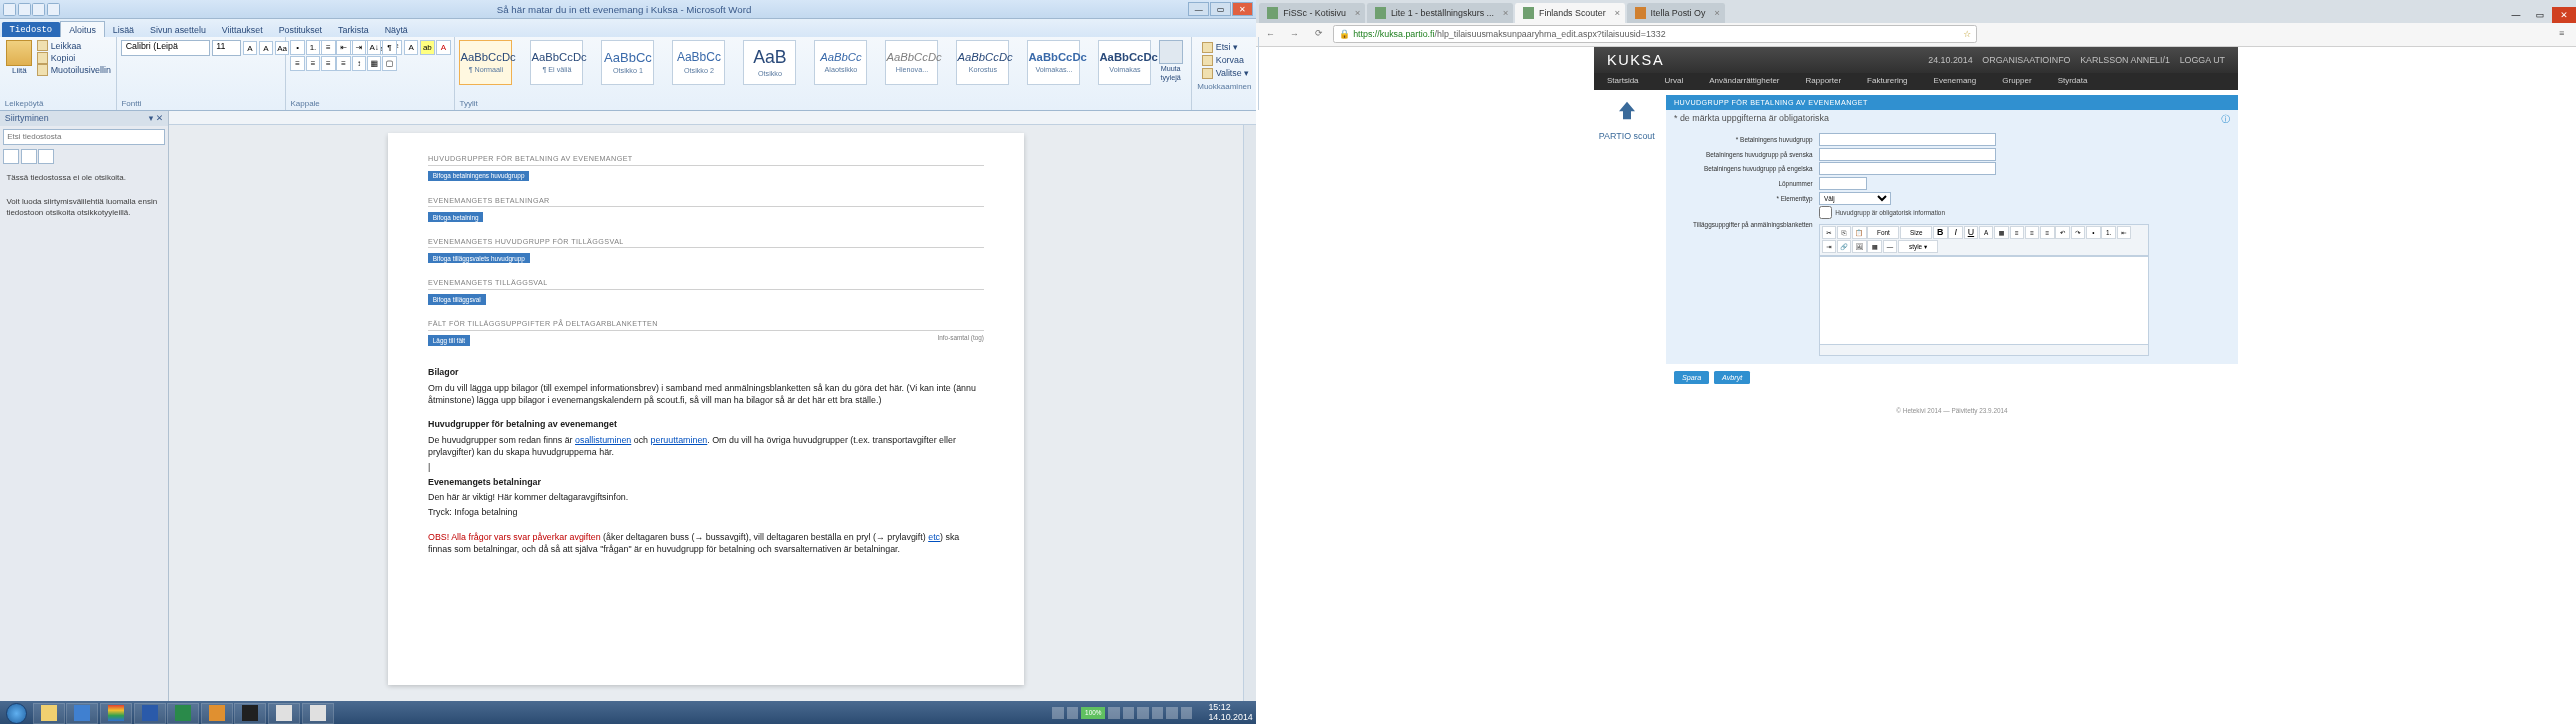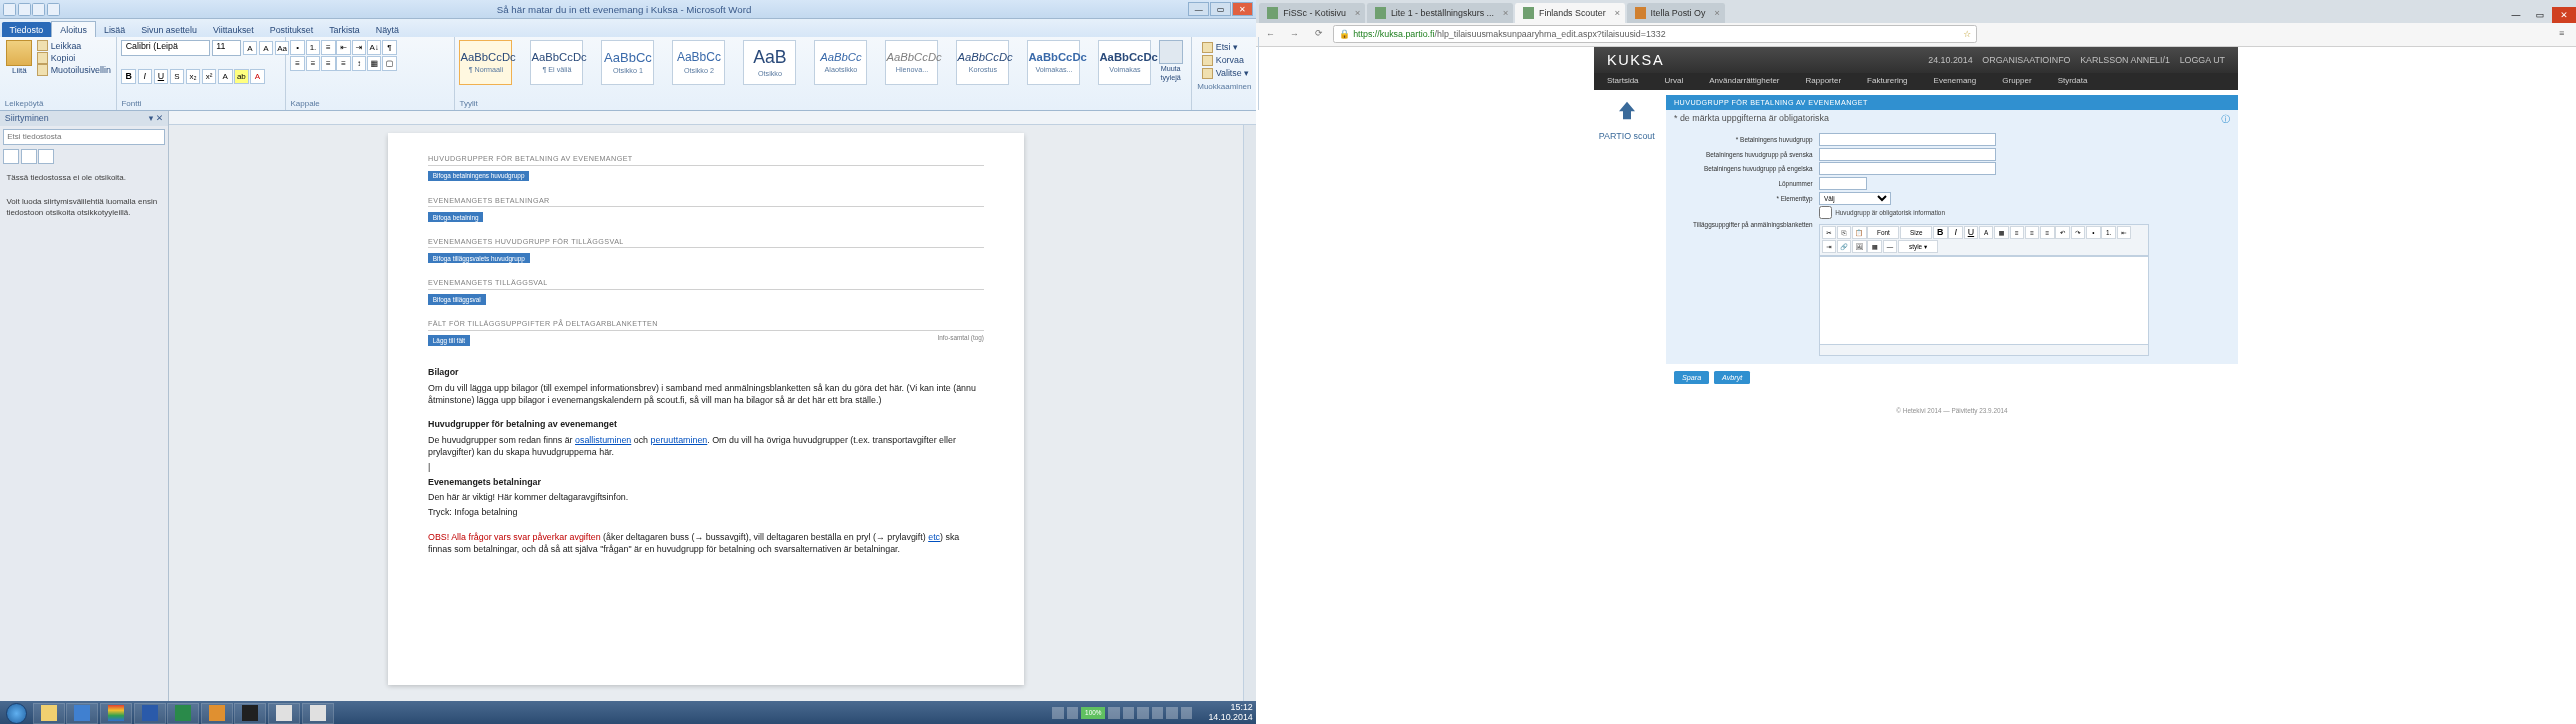--- a/index.html
+++ b/index.html
@@ -10,21 +10,21 @@
 .word-titlebar { height: 19.3px; background: linear-gradient(#d6e6f7,#c3d9ef); display: flex; align-items: center; padding: 0 3.2px; border-bottom: 0.8px solid #a0b8d0; }
 .word-qat { display: flex; align-items: center; gap: 1.6px; }
 .word-qat .qicon { width: 13px; height: 13px; background: #e8f0fa; border: 0.8px solid #8fb0d0; border-radius: 1.6px; }
 .word-title { flex: 1; text-align: center; color: #3a5a8a; font-size: 9.7px; }
 .word-winbtns { display: flex; gap: 0.8px; }
 .word-winbtns div { width: 21px; height: 14.5px; background: #d0e0f0; border: 0.8px solid #8fb0d0; text-align: center; line-height: 13px; font-size: 8px; }
 .word-winbtns .close-btn { background: #e06040; color: #fff; }
 
 .word-ribbon-tabs { height: 17.7px; background: linear-gradient(#e6f0fa,#d6e6f7); display: flex; align-items: flex-end; padding-left: 1.6px; }
 .word-ribbon-tabs .tab { padding: 2.4px 8px; color: #2a4a7a; font-size: 8.9px; cursor: pointer; }
-.word-ribbon-tabs .tab.file { background: #2a6ab8; color: #fff; border-radius: 1.6px 1.6px 0 0; }
+.word-ribbon-tabs .tab.file { background: #2a6ab8; color: #fff; border-radius: 1.6px 1.6px 0 0; font-family: Liberation Mono, monospace; }
 .word-ribbon-tabs .tab.active { background: #f4f8fc; border: 0.8px solid #a0b8d0; border-bottom: none; }
 
 .word-ribbon { height: 74px; background: linear-gradient(#f4f8fc,#e6f0fa); border-bottom: 0.8px solid #a0b8d0; display: flex; }
 .ribbon-group { border-right: 0.8px solid #c0d0e0; padding: 3.2px 4.8px 1.6px; display: flex; flex-direction: column; }
 .ribbon-group-content { flex: 1; display: flex; align-items: flex-start; gap: 3.2px; }
 .ribbon-group-label { text-align: left; color: #5a7aa0; font-size: 8px; padding-top: 1.6px; }
 .paste-btn { width: 29px; height: 48px; text-align: center; }
 .paste-btn .icon { width: 26px; height: 26px; background: linear-gradient(#f0d080,#e0b050); border: 0.8px solid #c09030; margin: 0 auto; }
 .small-btns { display: flex; flex-direction: column; gap: 0.8px; font-size: 8px; color: #2a4a7a; }
 .small-btns div { display: flex; align-items: center; gap: 2.4px; }
@@ -122,21 +122,21 @@
 
 
 .taskbar { position: absolute; bottom: 0; left: 0; width: 1256px; height: 24px; background: linear-gradient(#4a6a90,#2a4a70); display: flex; align-items: center; }
 .start-btn { width: 32px; height: 24px; display: flex; align-items: center; justify-content: center; }
 .start-btn .orb { width: 21px; height: 21px; border-radius: 10.5px; background: radial-gradient(#60b0f0,#2060a0); border: 0.8px solid #1a4070; }
 .task-item { width: 32px; height: 21px; margin: 0 0.8px; background: rgba(255,255,255,0.1); border: 0.8px solid rgba(255,255,255,0.15); display: flex; align-items: center; justify-content: center; }
 .task-item .ti { width: 16px; height: 16px; background: #e0e0e0; }
 .tray { margin-left: auto; display: flex; align-items: center; gap: 3.2px; padding-right: 3.2px; color: #fff; font-size: 8px; }
 .tray .tricon { width: 11.3px; height: 11.3px; background: rgba(255,255,255,0.3); }
 .battery { width: 24px; height: 11.3px; background: #60c060; color: #fff; font-size: 6.4px; text-align: center; line-height: 11.3px; }
-.clock { text-align: right; line-height: 1.1; margin-left: 13px; }
+.clock { line-height: 1.1; margin-left: 13px; }
 </style>
 </head>
 <body>
 
 <div class="word-app">
   <div class="word-titlebar">
     <div class="word-qat">
       <div class="qicon"></div>
       <div class="qicon"></div>
       <div class="qicon"></div>
@@ -180,21 +180,21 @@
           <div>
               <span class="si"></span>
               <span>Muotoilusivellin</span>
             </div>
         </div>
       </div>
       <div class="ribbon-group-label">Leikepöytä</div>
     </div>
 
     <div class="ribbon-group" style="width:169px">
-      <div class="ribbon-group-content" style="flex-direction:column;gap:13px">
+      <div class="ribbon-group-content" style="flex-direction:row;gap:2px">
         <div class="font-row">
           <div class="font-sel font-name">Calibri (Leipä</div>
           <div class="font-sel font-size">11</div>
           <div class="btn-small">A</div>
           <div class="btn-small">A</div>
           <div class="btn-small">Aa</div>
           <div class="btn-small">⌫</div>
         </div>
         <div class="font-row">
           <div class="btn-small"><b>B</b></div>

